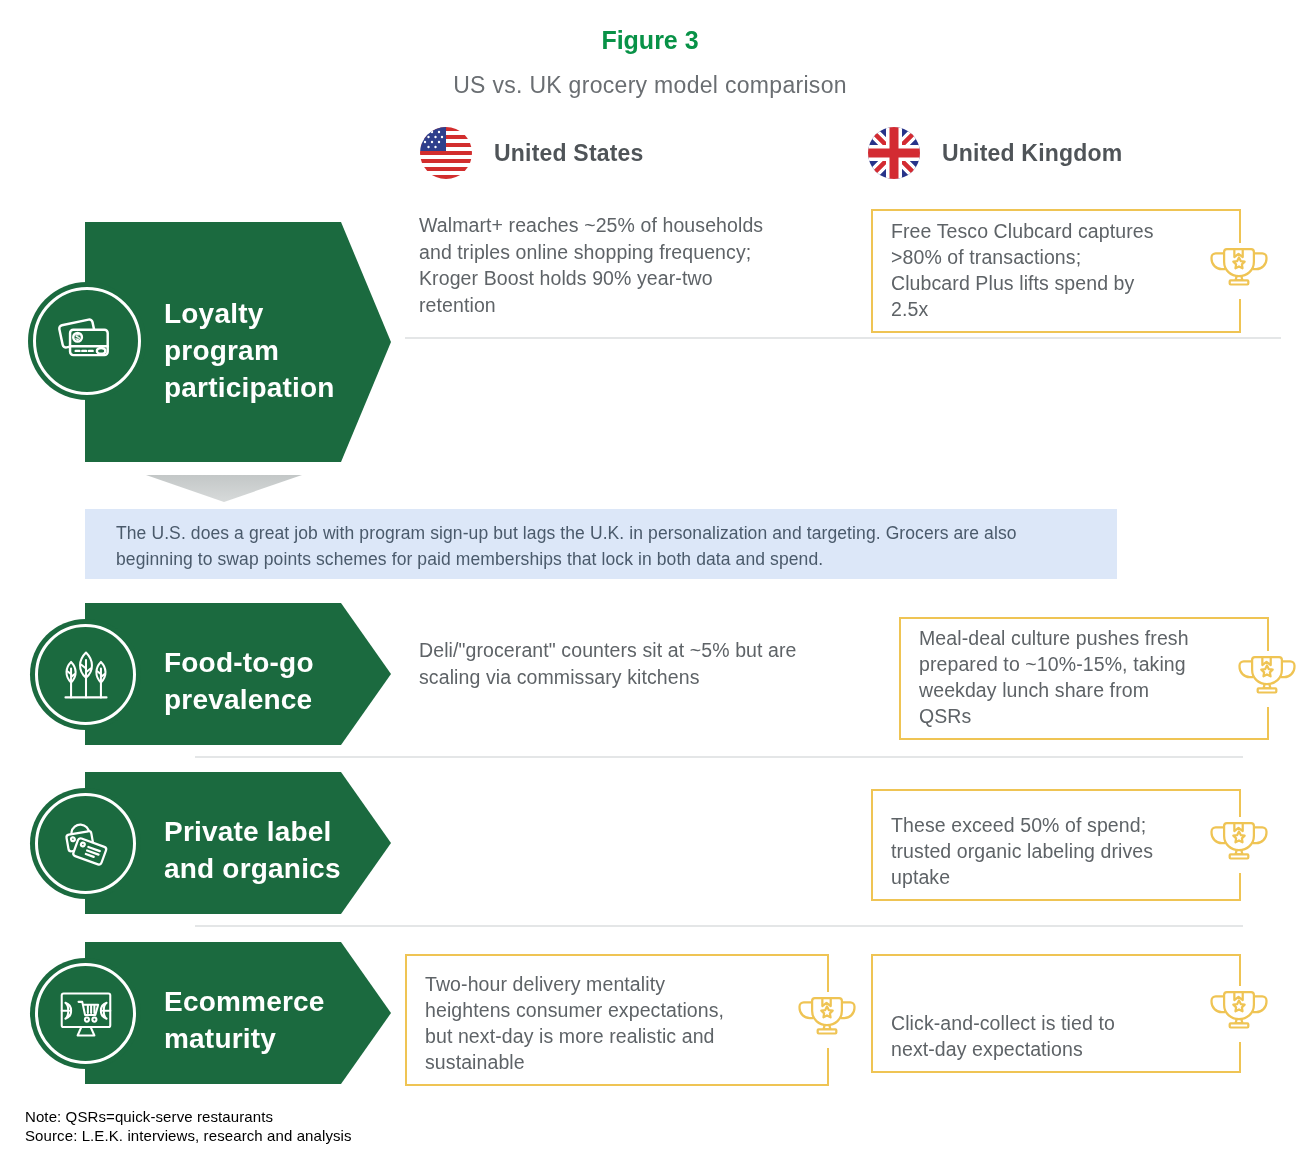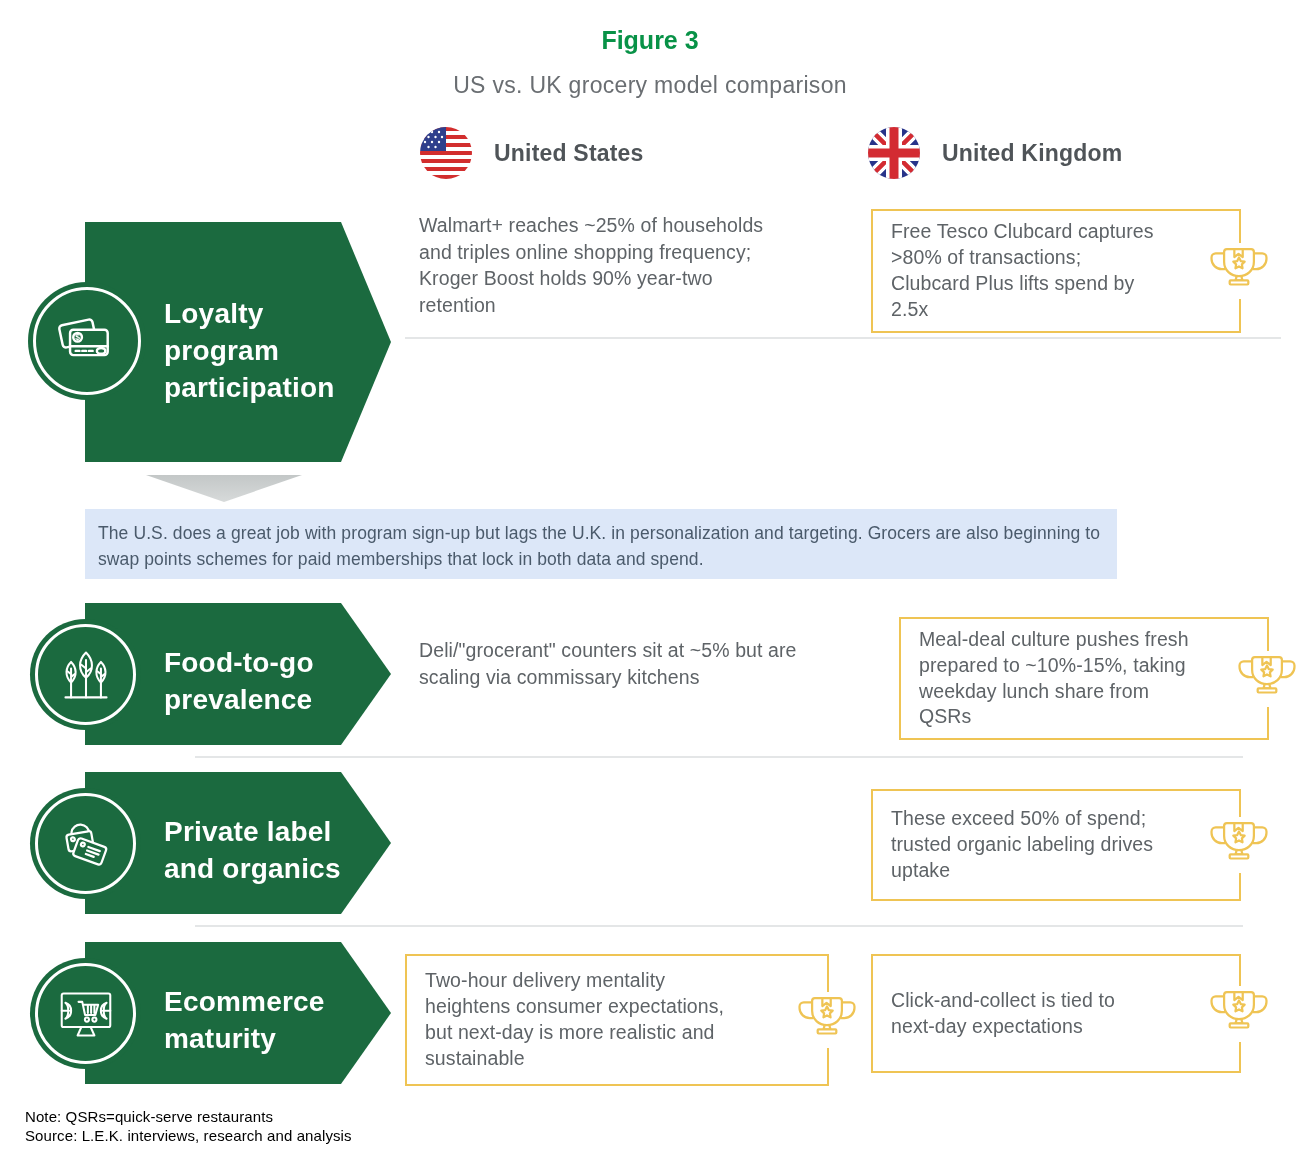--- a/index.html
+++ b/index.html
@@ -29,34 +29,34 @@
     clip-path:polygon(0 0, calc(100% - 50px) 0, 100% 50%, calc(100% - 50px) 100%, 0 100%);}
   .arrow-label{position:absolute;color:#fff;font-weight:bold;font-size:28px;line-height:1.32;letter-spacing:.2px;}
 
   .icon-circle{position:absolute;border-radius:50%;background:var(--green);}
   .icon-ring{position:absolute;inset:5px;border:3px solid #fff;border-radius:50%;
     display:flex;align-items:center;justify-content:center;}
 
   .cell-text{position:absolute;font-size:19.5px;color:var(--body-gray);line-height:1.37;letter-spacing:.1px;}
 
   .gold-box{position:absolute;border:2px solid var(--yellow);background:#fff;box-sizing:border-box;
-    display:flex;align-items:center;padding:24px 18px;}
+    display:flex;align-items:flex-end;padding:8px 18px;}
   .gold-box .box-text{font-size:19.5px;color:var(--body-gray);line-height:1.33;letter-spacing:.1px;padding-right:58px;}
   .trophy{position:absolute;right:-31px;top:50%;transform:translateY(-50%);
     width:62px;height:56px;background:#fff;display:flex;align-items:center;justify-content:center;}
   .trophy svg{width:62px;height:54px;}
 
   .divider{position:absolute;height:2px;background:var(--divider);}
 
   .triangle-down{position:absolute;left:146px;top:475px;width:156px;height:27px;
     background:linear-gradient(#c3c7c7,#d7dada);
     clip-path:polygon(0 0,100% 0,50% 100%);}
 
   .callout{position:absolute;left:85px;top:509px;width:1032px;height:70px;box-sizing:border-box;
-    background:var(--callout-bg);padding:11px 13px;font-size:17.5px;color:var(--callout-text);
+    background:var(--callout-bg);padding:11px 31px;font-size:17.5px;color:var(--callout-text);
     line-height:1.5;letter-spacing:.1px;}
 
   .note-line{position:absolute;left:25px;font-size:15px;color:#000000;letter-spacing:.1px;}
 </style>
 </head>
 <body>
 
 <div class="canvas">
 
   <div class="fig-label">Figure 3</div>

